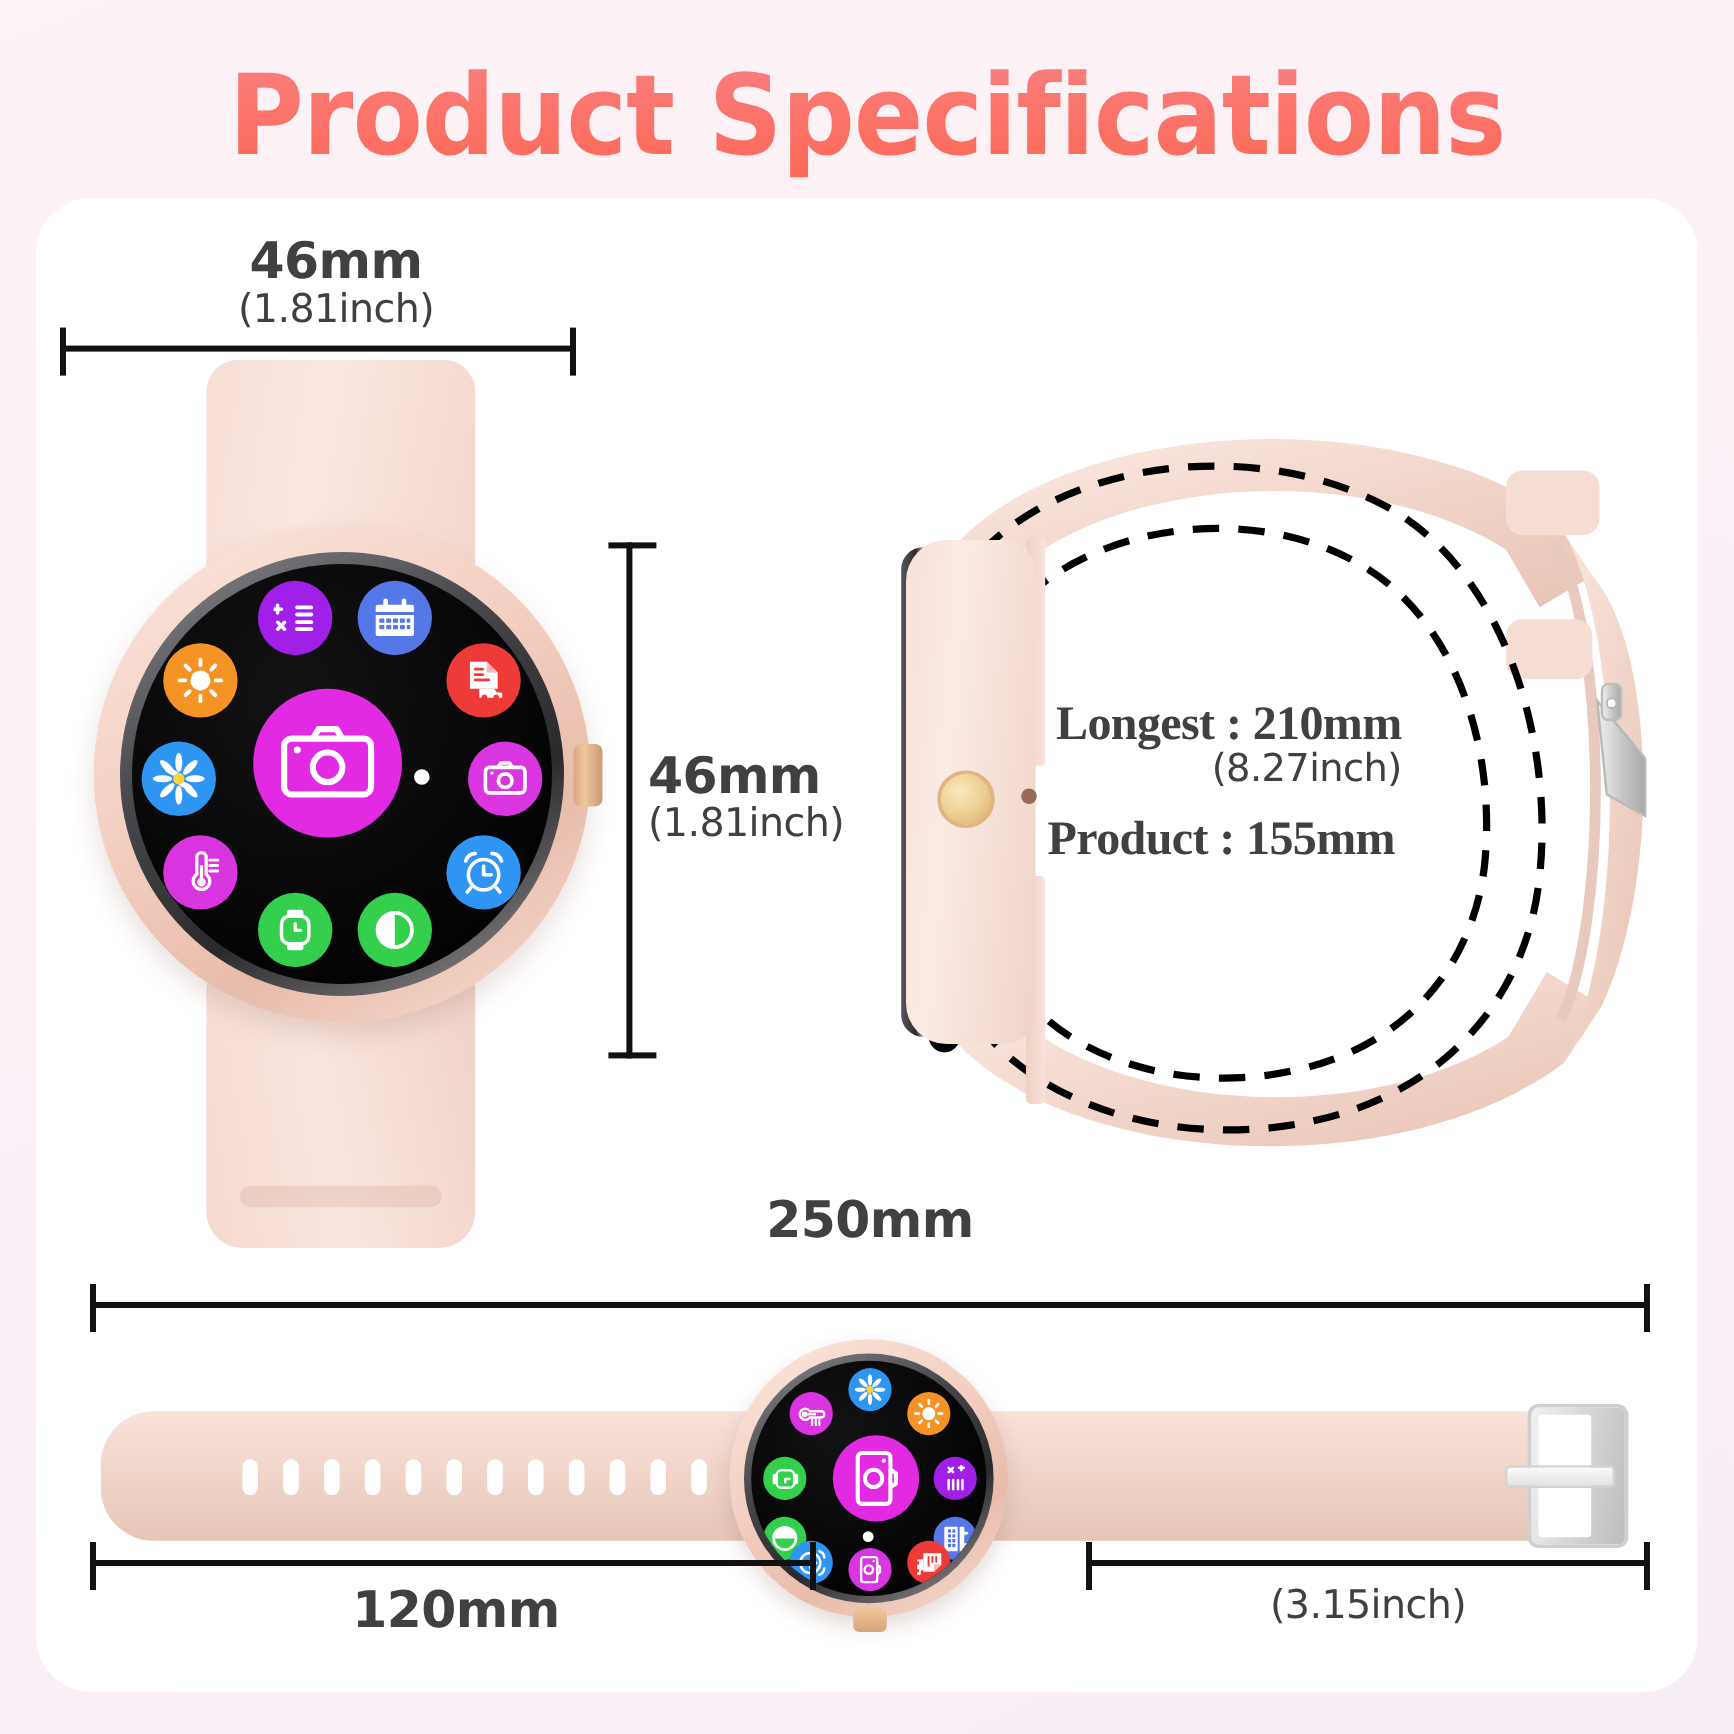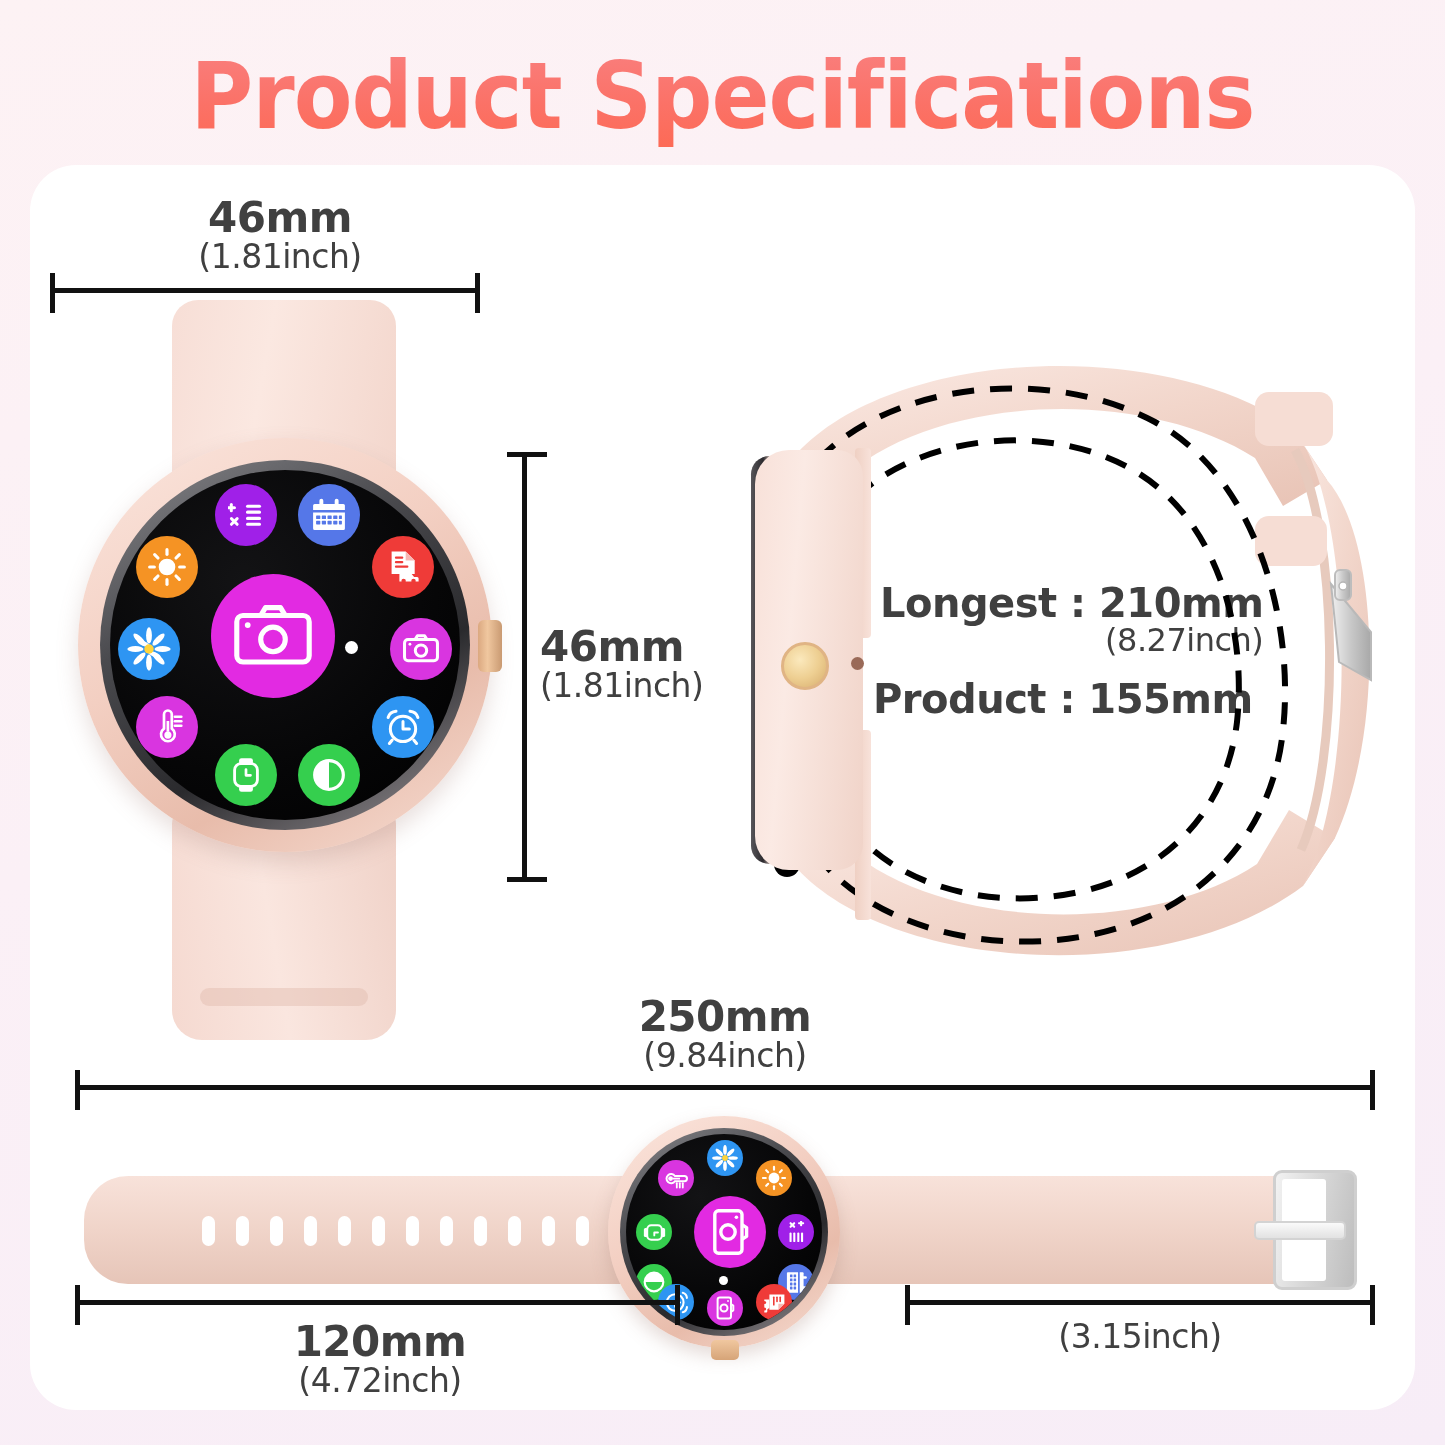--- a/index.html
+++ b/index.html
@@ -97,21 +97,21 @@
   .lbl .inch {
     display: block;
     font-size: 33px;
     font-weight: normal;
     letter-spacing: -0.5px;
   }
 
   .lbl-right {
     text-align: left;
   }
-  .lbl-strap .mm { font-size: 40px; }
+  .lbl-strap .mm { font-size: 40px; font-family: Liberation Serif, serif; }
   .lbl-strap .inch { font-size: 32px; text-align: right; }
 
   
   .watch-front {
     position: absolute;
     left: 60px;
     top: 300px;
     width: 450px;
     height: 740px;
   }
@@ -593,21 +593,20 @@
 <div class="lbl lbl-strap" style="left:880px; top:582px;">
   <span class="mm">Longest : 210mm</span>
   <span class="inch">(8.27inch)</span>
 </div>
 <div class="lbl lbl-strap" style="left:873px; top:678px;">
   <span class="mm">Product : 155mm</span>
 </div>
 
 <div class="lbl" style="left:565px; top:995px; width:320px;">
   <span class="mm">250mm</span>
-  <span class="inch">(9.84inch)</span>
 </div>
 <div class="dim-h" style="left:75px; top:1085px; width:1300px;"></div>
 
 <div class="flat">
   <div class="strap-left">
     <div class="hole" style="left:118px;"></div>
     <div class="hole" style="left:152px;"></div>
     <div class="hole" style="left:186px;"></div>
     <div class="hole" style="left:220px;"></div>
     <div class="hole" style="left:254px;"></div>
@@ -774,19 +773,18 @@
         </div>
 
       </div>
     </div>
   </div>
 </div>
 
 <div class="dim-h" style="left:75px; top:1300px; width:605px;"></div>
 <div class="lbl" style="left:230px; top:1320px; width:300px;">
   <span class="mm">120mm</span>
-  <span class="inch">(4.72inch)</span>
 </div>
 
 <div class="dim-h" style="left:905px; top:1300px; width:470px;"></div>
 <div class="lbl" style="left:990px; top:1320px; width:300px;">
   <span class="inch">(3.15inch)</span>
 </div>
 
 </body></html>

